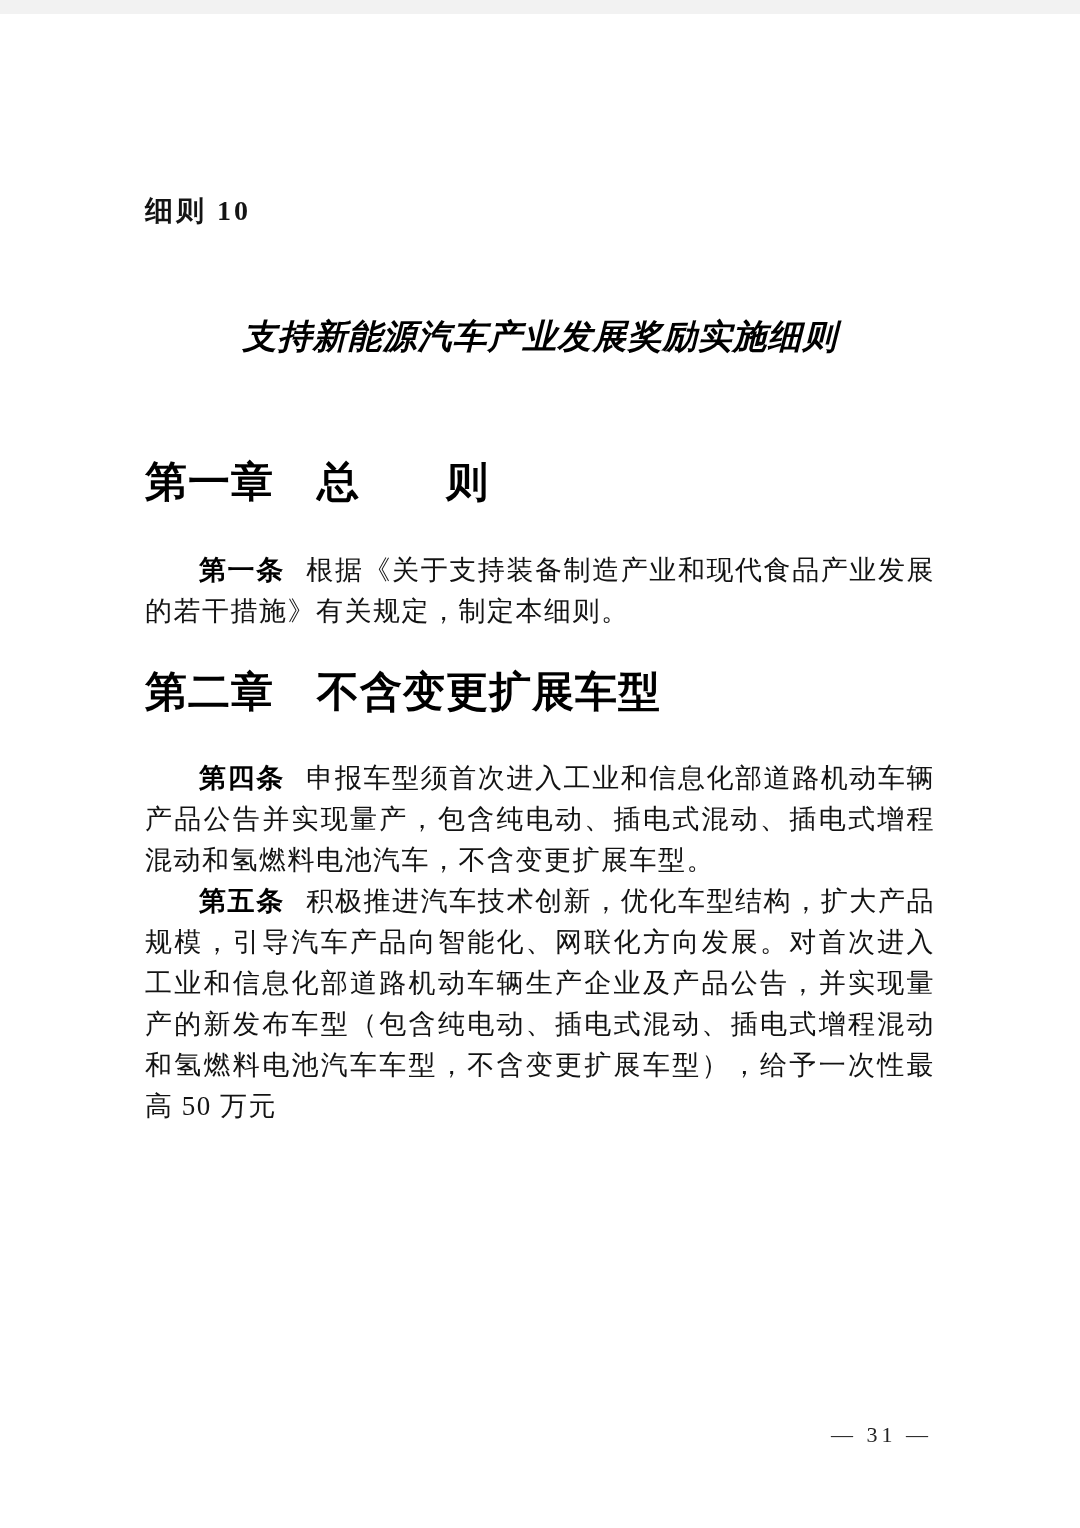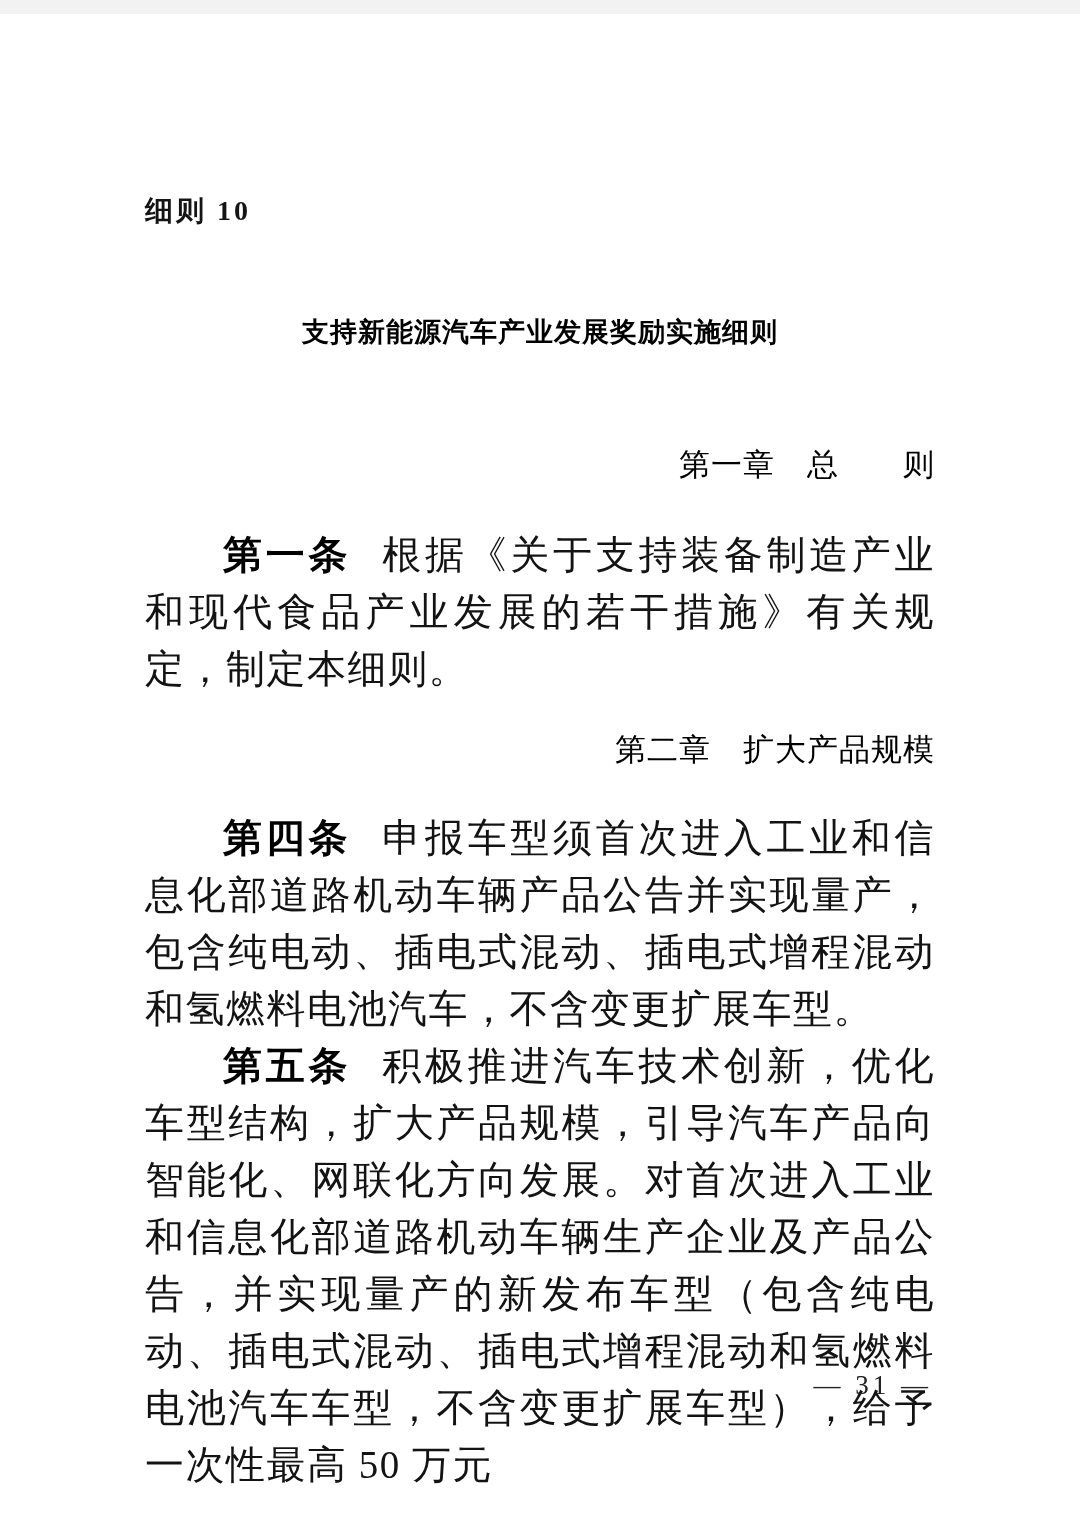--- a/index.html
+++ b/index.html
@@ -19,82 +19,83 @@
     font-size: 28px;
     letter-spacing: 3px;
     font-weight: 600;
     color: #141414;
   }
   .doc-title {
     margin-top: 84px;
     text-align: center;
     font-family: "Liberation Sans", sans-serif;
     font-weight: bold;
-    font-size: 27px;
+    font-size: 34px;
     letter-spacing: 1px;
     color: #000000;
+    font-style: italic;
   }
   .chapter-heading {
-    text-align: right;
+    text-align: left;
     font-family: "Liberation Sans", sans-serif;
-    font-weight: normal;
-    font-size: 31px;
+    font-weight: bold;
+    font-size: 42px;
     letter-spacing: 1px;
     color: #000000;
   }
   .chapter-heading.first {
     margin-top: 94px;
     margin-bottom: 40px;
   }
   .chapter-heading.second {
     margin-top: 32px;
     margin-bottom: 38px;
   }
   .body-text { }
   .para {
-    font-size: 39px;
-    line-height: 57px;
+    font-size: 27px;
+    line-height: 41px;
     text-align: justify;
     text-justify: inter-ideograph;
     text-indent: 2em;
     letter-spacing: 1.5px;
     color: #131313;
   }
   .para .lead {
     font-family: "Liberation Sans", sans-serif;
     font-weight: bold;
     margin-right: 0.8em;
     color: #000000;
   }
   .page-number {
     position: absolute;
-    top: 1356px;
+    top: 1408px;
     right: 148px;
-    font-size: 27px;
+    font-size: 22px;
     letter-spacing: 4px;
     color: #222222;
   }
 </style>
 </head>
 <body>
 
 <div class="page">
 
   <div class="corner-label">细则 10</div>
 
   <h1 class="doc-title">支持新能源汽车产业发展奖励实施细则</h1>
 
   <h2 class="chapter-heading first">第一章　总　　则</h2>
 
   <div class="body-text">
     <p class="para"><span class="lead">第一条</span><span>根据《关于支持装备制造产业和现代食品产业发展的若干措施》有关规定，制定本细则。</span></p>
 
   </div>
 
-  <h2 class="chapter-heading second">第二章　扩大产品规模</h2>
+  <h2 class="chapter-heading second">第二章　不含变更扩展车型</h2>
 
   <div class="body-text">
 
     <p class="para"><span class="lead">第四条</span><span>申报车型须首次进入工业和信息化部道路机动车辆产品公告并实现量产，包含纯电动、插电式混动、插电式增程混动和氢燃料电池汽车，不含变更扩展车型。</span></p>
 
     <p class="para"><span class="lead">第五条</span><span>积极推进汽车技术创新，优化车型结构，扩大产品规模，引导汽车产品向智能化、网联化方向发展。对首次进入工业和信息化部道路机动车辆生产企业及产品公告，并实现量产的新发布车型（包含纯电动、插电式混动、插电式增程混动和氢燃料电池汽车车型，不含变更扩展车型），给予一次性最高 50 万元</span></p>
   </div>
 
   <div class="page-number">— 31 —</div>
 

